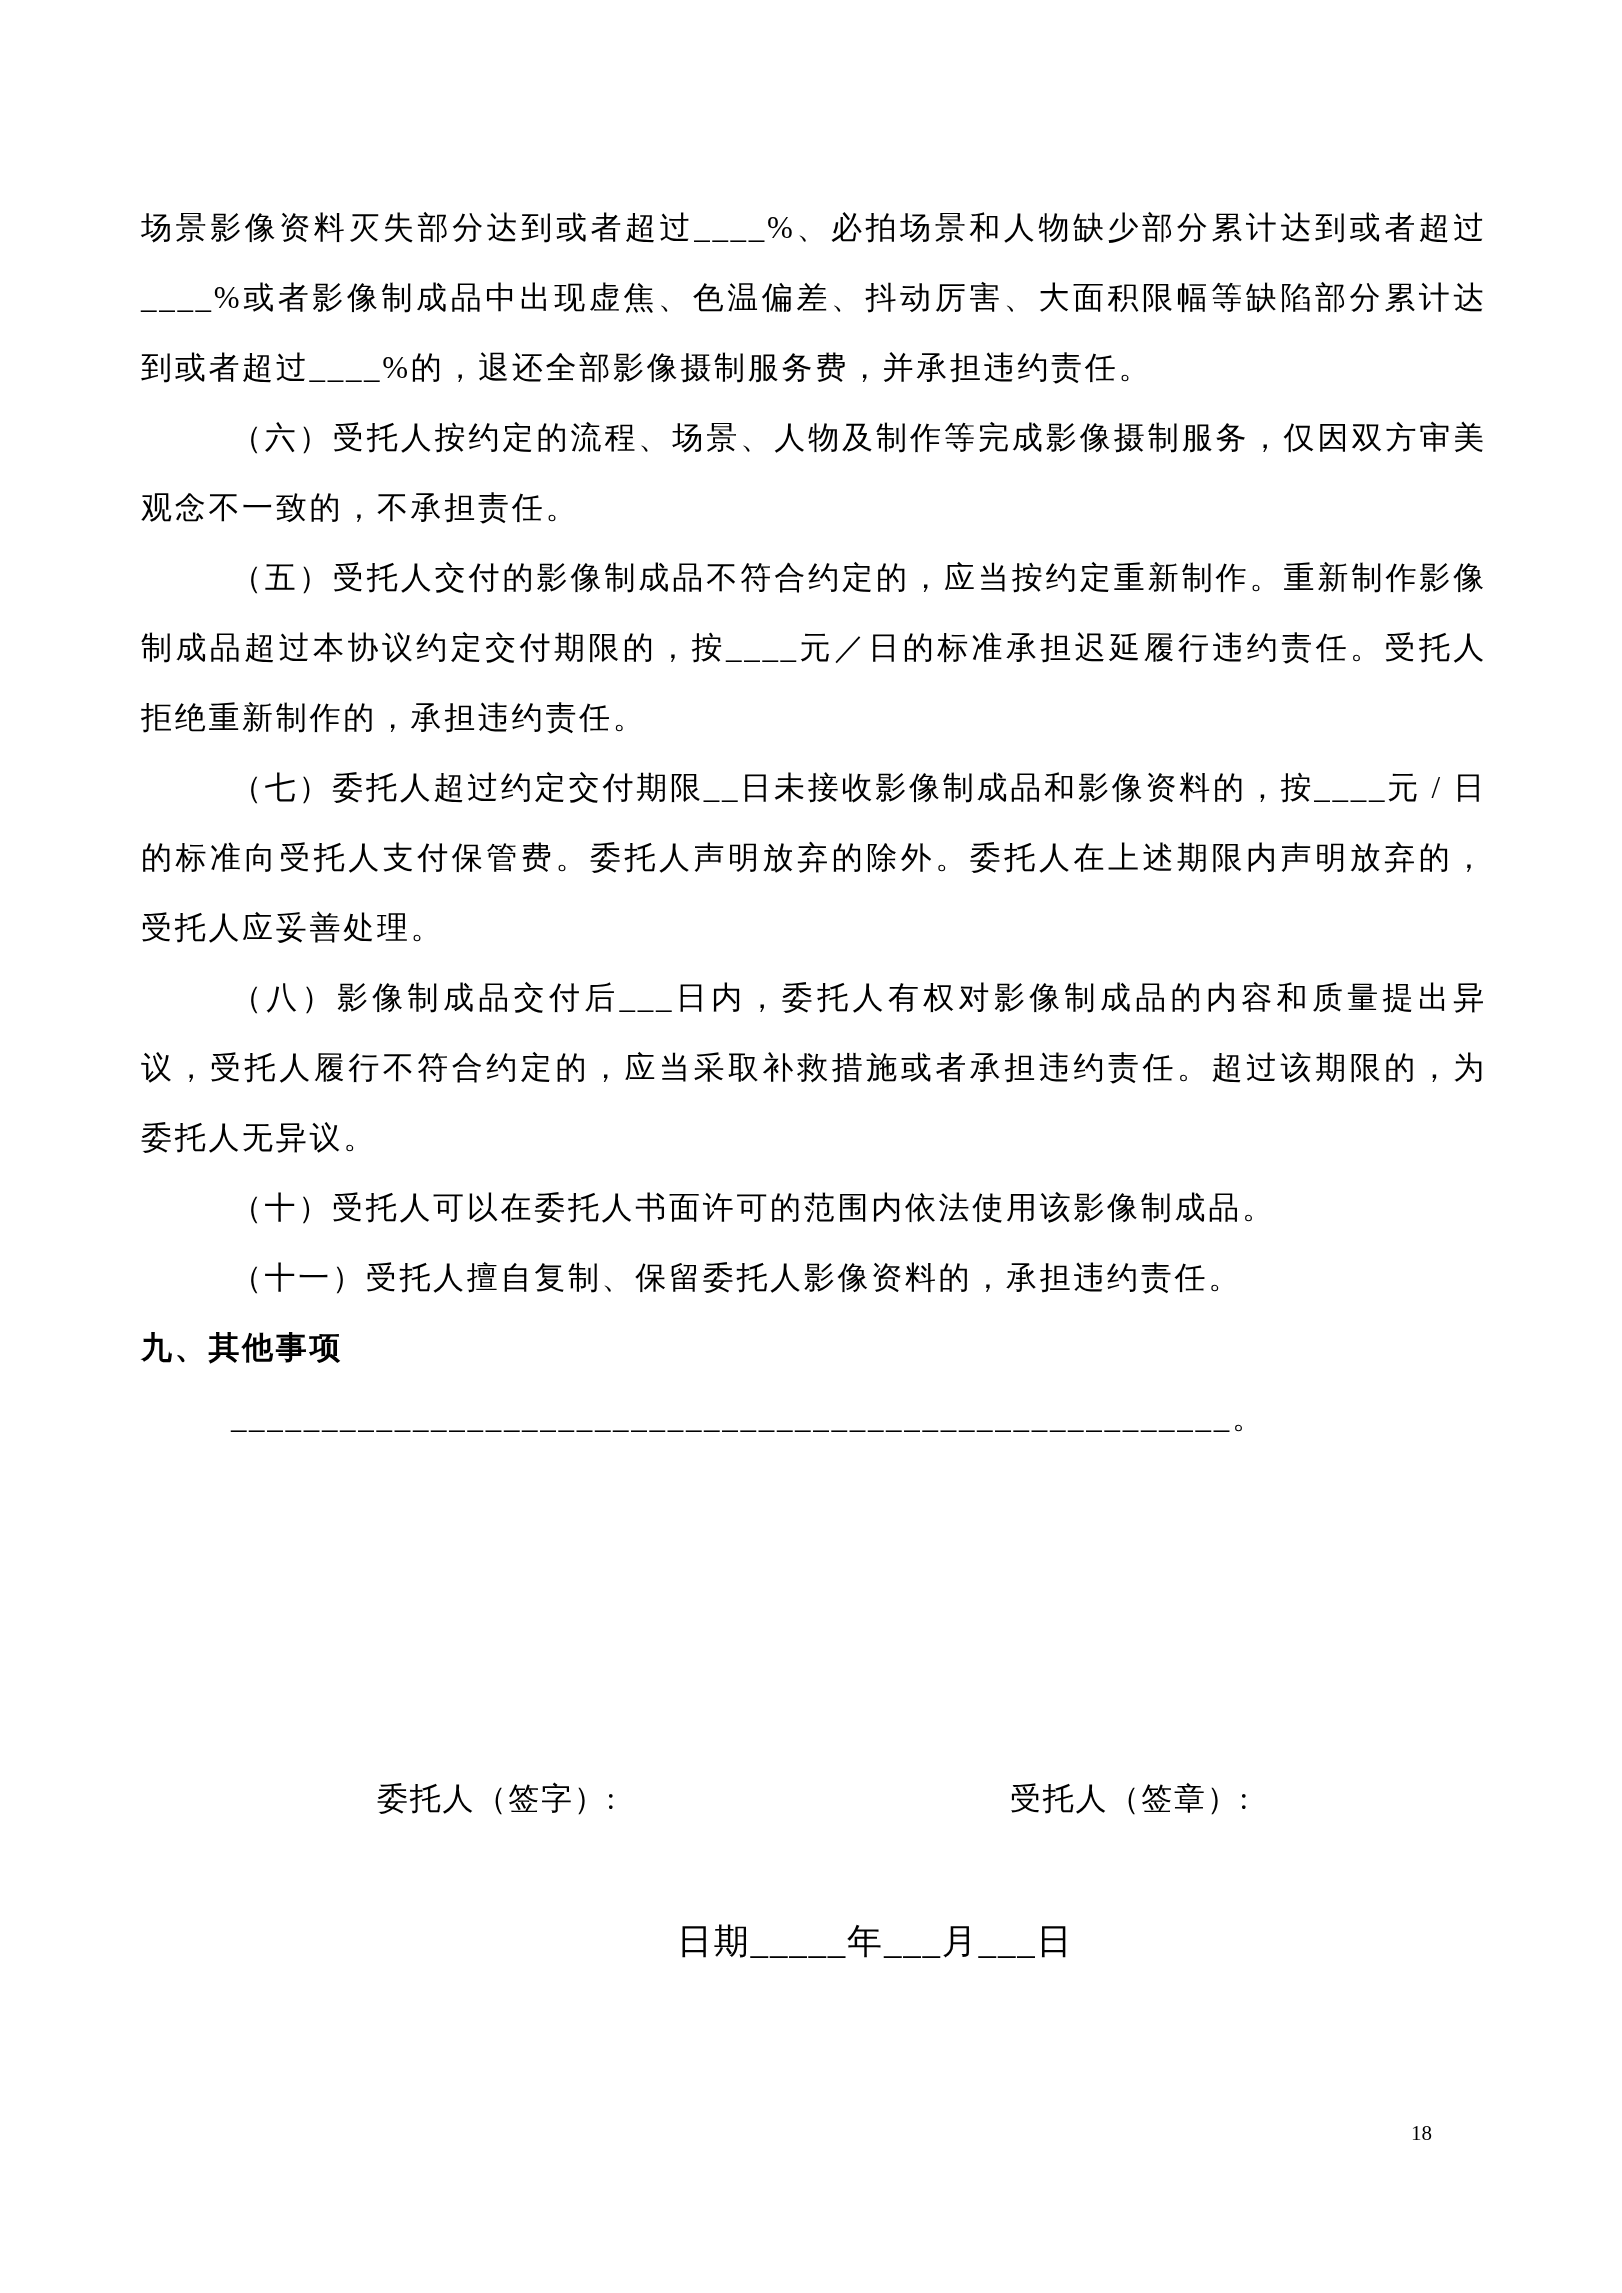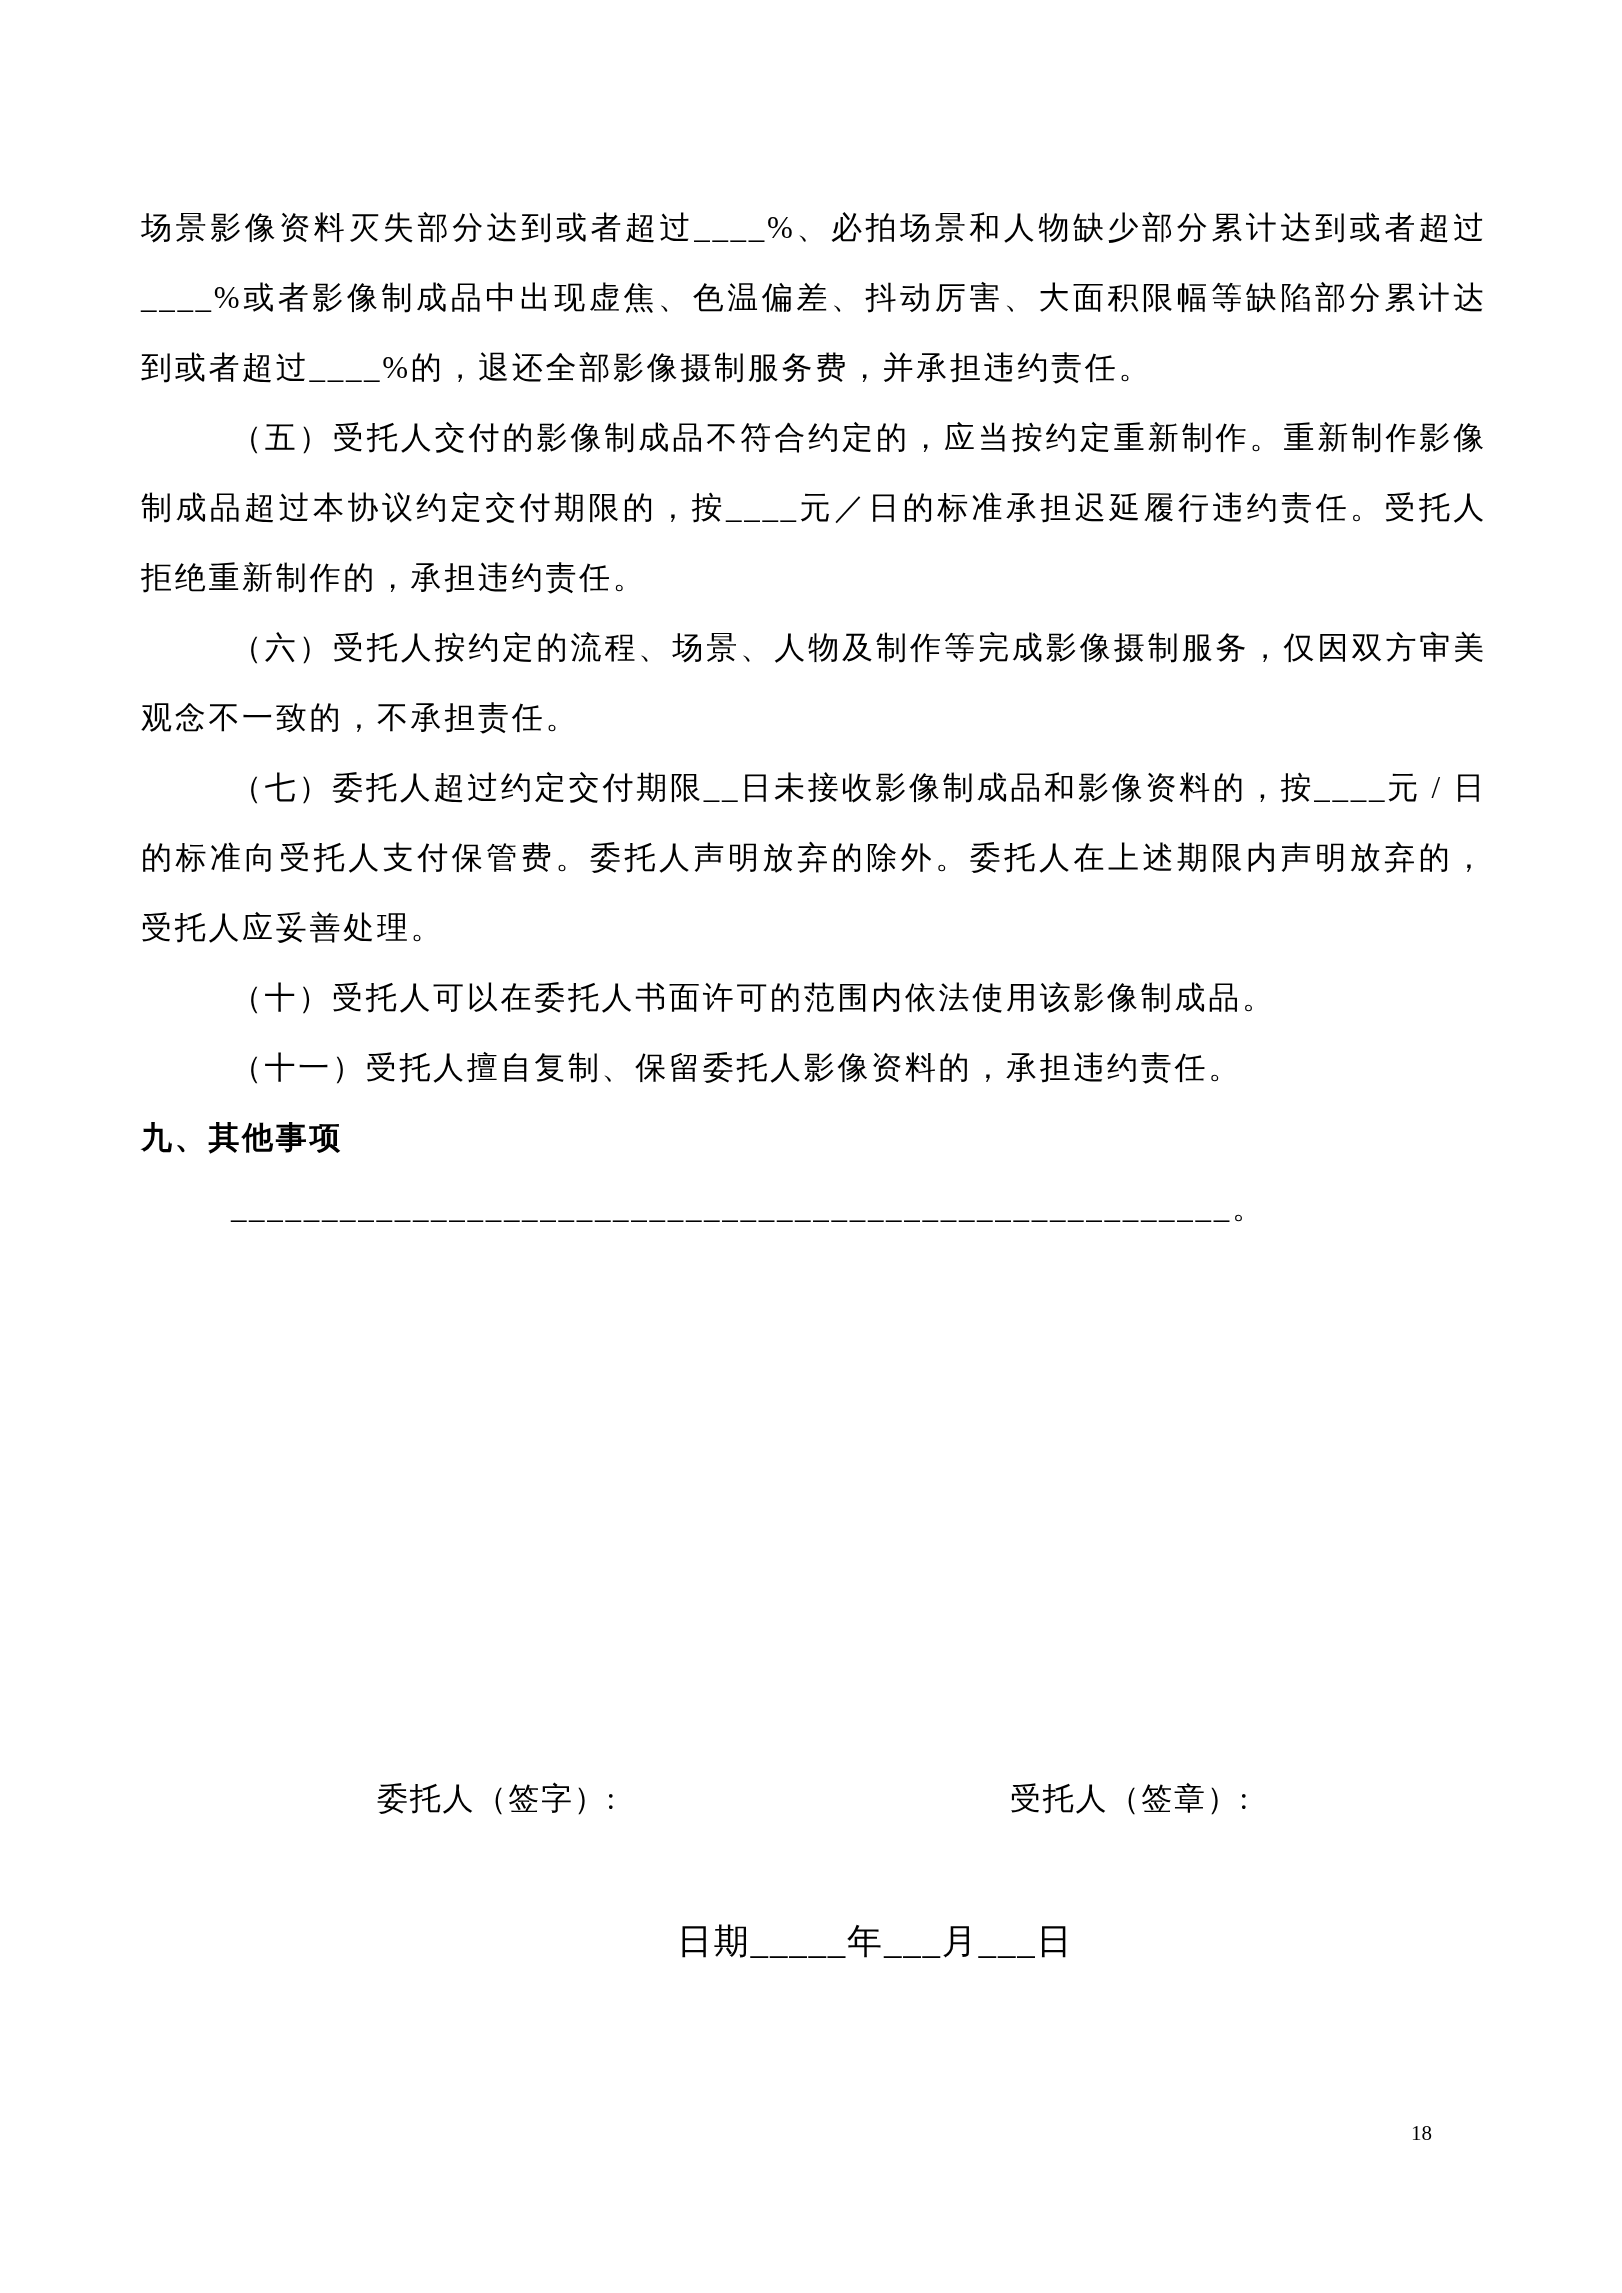--- a/index.html
+++ b/index.html
@@ -49,23 +49,24 @@
     font-size: 21px;
   }
 </style>
 </head>
 <body>
 
 <div class="page">
 
   <div class="body-text">
     <p class="para">场景影像资料灭失部分达到或者超过____%、必拍场景和人物缺少部分累计达到或者超过____%或者影像制成品中出现虚焦、色温偏差、抖动厉害、大面积限幅等缺陷部分累计达到或者超过____%的，退还全部影像摄制服务费，并承担违约责任。</p>
+    <p class="para indent">（六）受托人按约定的流程、场景、人物及制作等完成影像摄制服务，仅因双方审美观念不一致的，不承担责任。</p>
     <p class="para indent">（五）受托人交付的影像制成品不符合约定的，应当按约定重新制作。重新制作影像制成品超过本协议约定交付期限的，按____元／日的标准承担迟延履行违约责任。受托人拒绝重新制作的，承担违约责任。</p>
-    <p class="para indent">（六）受托人按约定的流程、场景、人物及制作等完成影像摄制服务，仅因双方审美观念不一致的，不承担责任。</p>
     <p class="para indent">（七）委托人超过约定交付期限__日未接收影像制成品和影像资料的，按____元 / 日的标准向受托人支付保管费。委托人声明放弃的除外。委托人在上述期限内声明放弃的，受托人应妥善处理。</p>
+    <p class="para indent">（八）影像制成品交付后___日内，委托人有权对影像制成品的内容和质量提出异议，受托人履行不符合约定的，应当采取补救措施或者承担违约责任。超过该期限的，为委托人无异议。</p>
     <p class="para indent">（十）受托人可以在委托人书面许可的范围内依法使用该影像制成品。</p>
     <p class="para indent">（十一）受托人擅自复制、保留委托人影像资料的，承担违约责任。</p>
     <p class="para heading">九、其他事项</p>
     <p class="para indent">_______________________________________________________。</p>
   </div>
 
   <div class="sig-label sig-client">委托人（签字）:</div>
 
   <div class="sig-label sig-trustee">受托人（签章）:</div>
 

